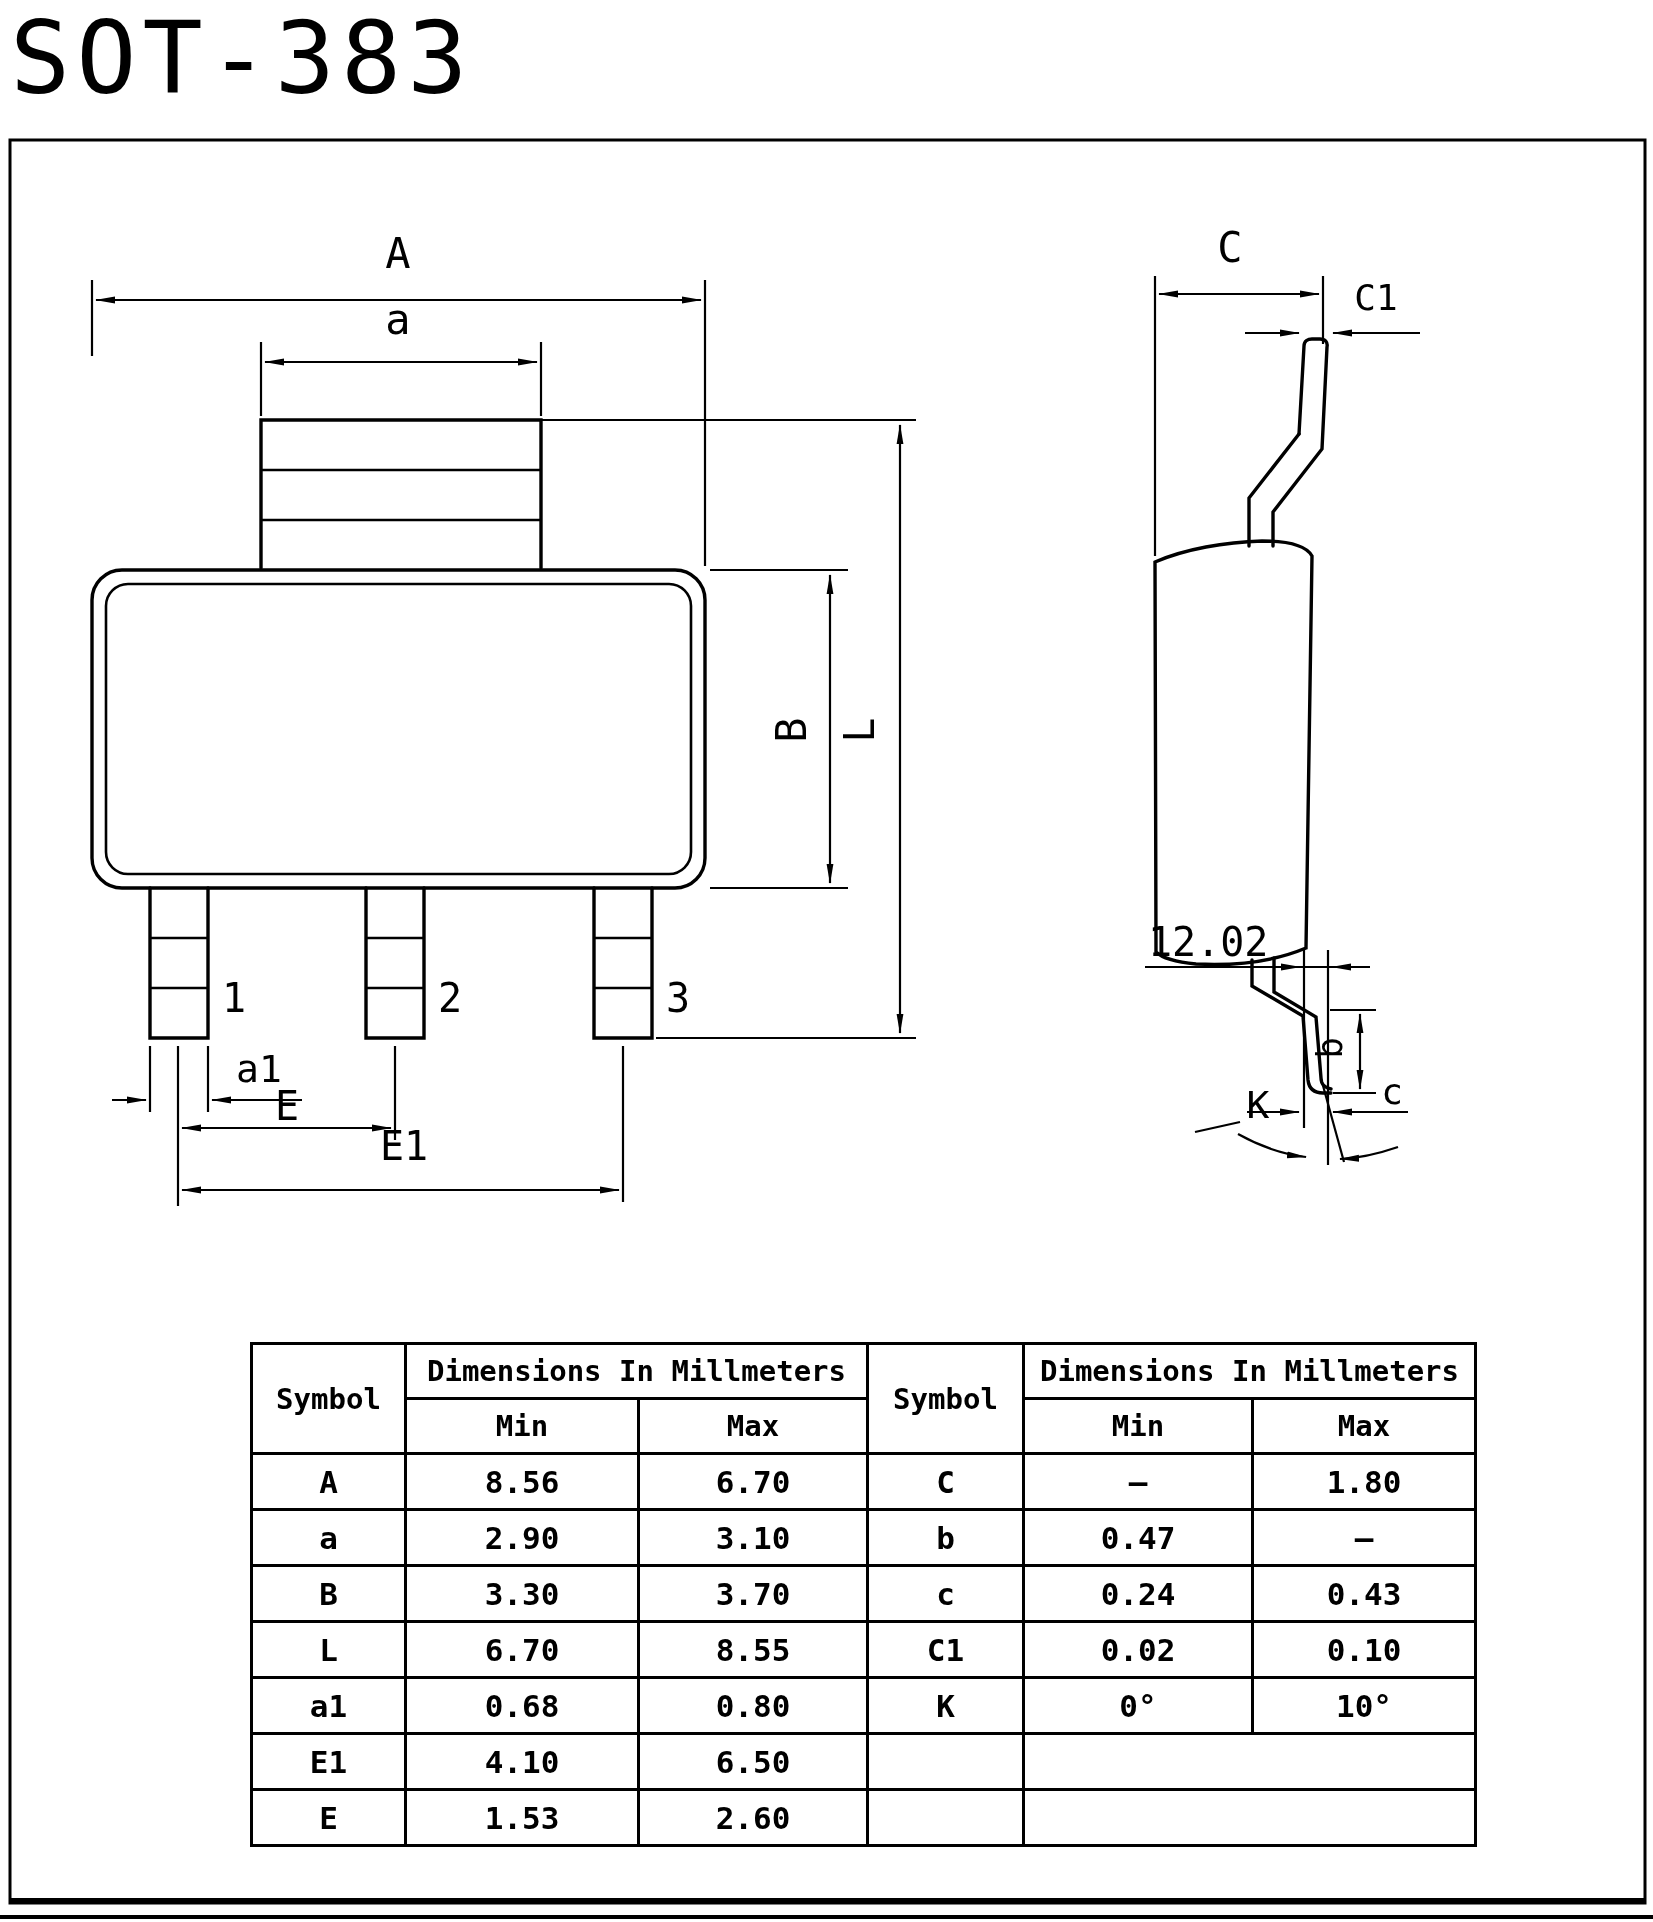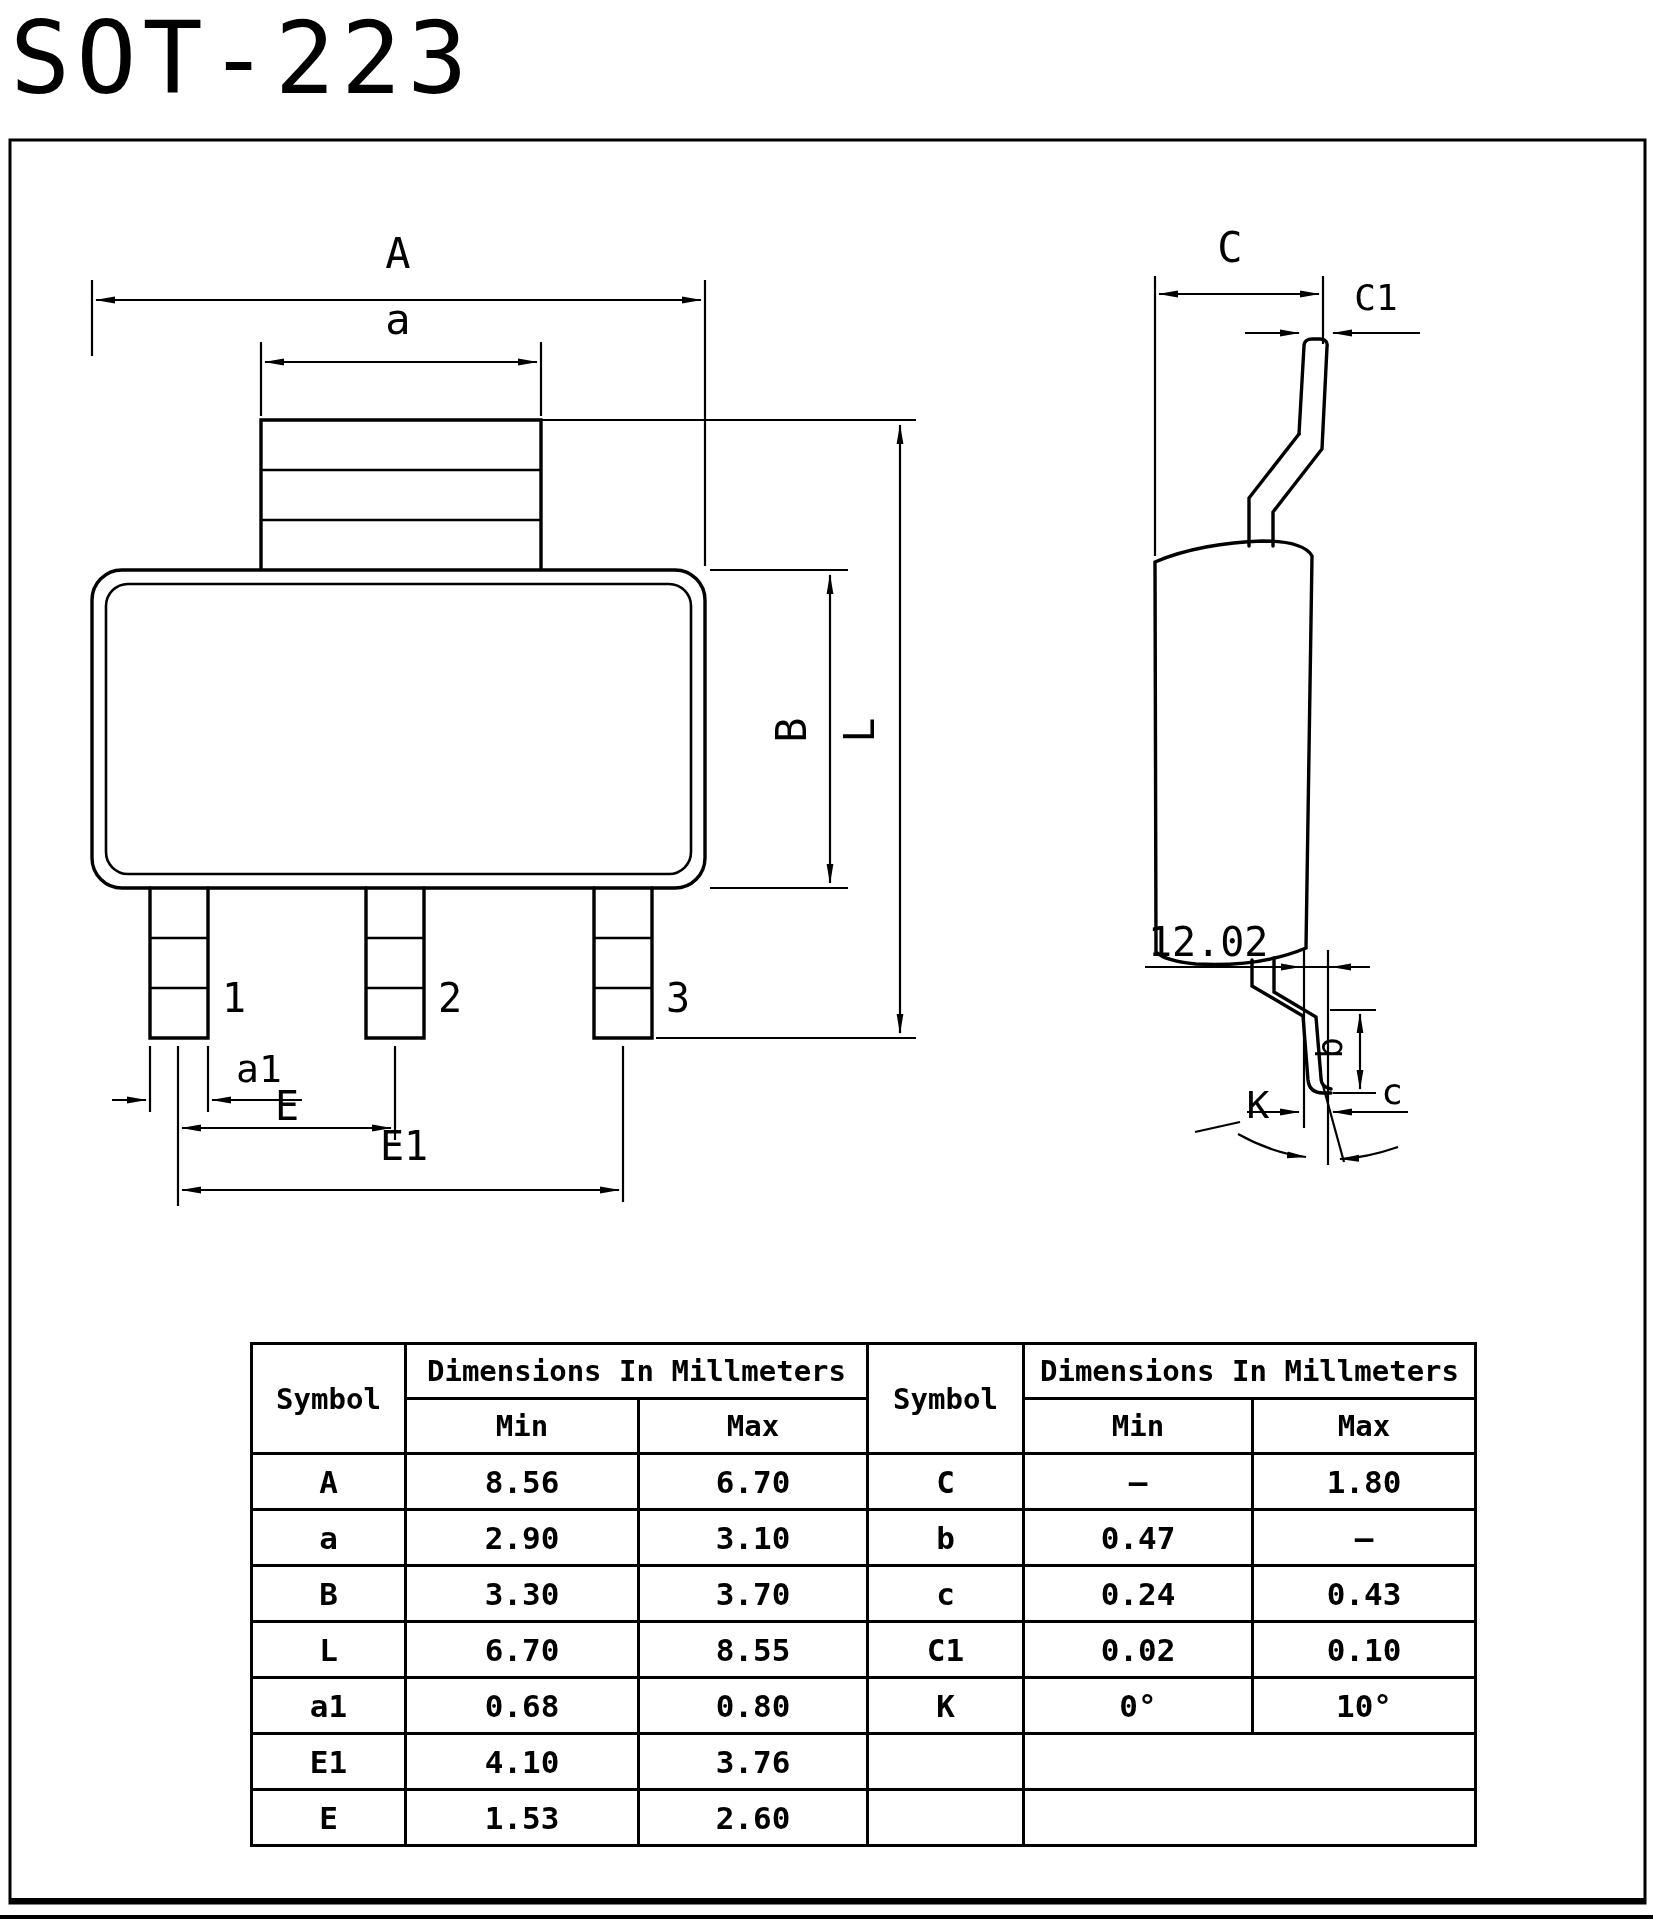--- a/index.html
+++ b/index.html
@@ -19,21 +19,21 @@
   #dims-table td{border:3px solid #000;text-align:center;vertical-align:middle;
         padding:0;overflow:hidden;white-space:nowrap;}
   #dims-table tr.hrow td{font-size:29px;height:52px;}
   #dims-table tr.drow td{height:53px;}
 </style>
 </head>
 <body>
 
 <div id="page">
 
-  <div id="title">SOT-223</div>
+  <div id="title">SOT-383</div>
 
   <svg width="1653" height="1922" viewBox="0 0 1653 1922">
     <defs>
       <marker id="ah" viewBox="0 0 20 8" refX="19" refY="4" markerWidth="20" markerHeight="8" orient="auto-start-reverse" markerUnits="userSpaceOnUse">
         <path d="M0,0.6 L20,4 L0,7.4 Z" fill="#000"></path>
       </marker>
     </defs>
 
     <rect x="10" y="140" width="1635" height="1763" fill="none" stroke="#000" stroke-width="3"></rect>
     <line x1="10" y1="1901" x2="1645" y2="1901" stroke="#000" stroke-width="6"></line>
@@ -201,21 +201,21 @@
         <td>a1</td>
         <td>0.68</td>
         <td>0.80</td>
         <td>K</td>
         <td>0°</td>
         <td>10°</td>
       </tr>
       <tr class="drow">
         <td>E1</td>
         <td>4.10</td>
-        <td>3.76</td>
+        <td>6.50</td>
         <td></td>
         <td colspan="2"></td>
       </tr>
       <tr class="drow">
         <td>E</td>
         <td>1.53</td>
         <td>2.60</td>
         <td></td>
         <td colspan="2"></td>
       </tr>

